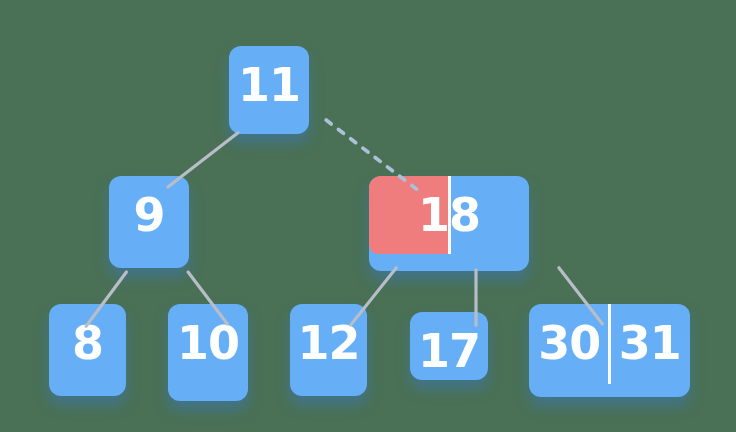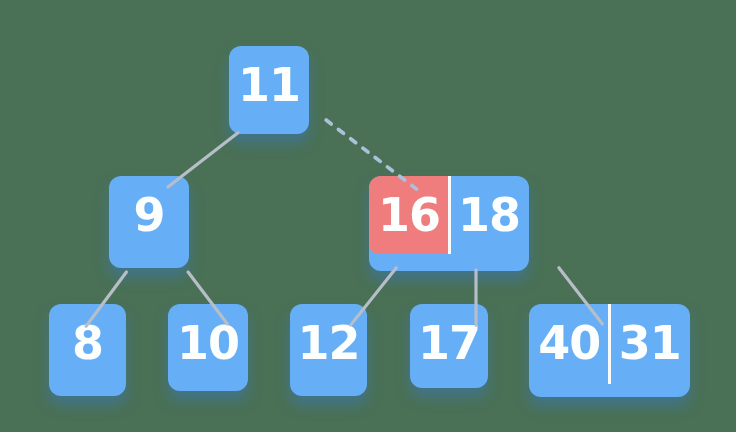--- a/index.html
+++ b/index.html
@@ -72,43 +72,42 @@
     stroke:var(--pending-edge-line);
     stroke-width:3.5;
     stroke-linecap:round;
     stroke-dasharray:6 8.5;
   }
   
   #n11   {left:229px;top:46px; width:80px; height:88px;}
   #n9    {left:109px;top:176px;width:80px; height:92px;}
   #n1618 {left:369px;top:176px;width:160px;height:95px;}
   #n8    {left:49px; top:304px;width:77px; height:92px;}
-  #n10   {left:168px;top:304px;width:80px; height:87px;}
+  #n10   {left:168px;top:304px;width:80px; height:97px;}
   #n15   {left:290px;top:304px;width:77px; height:92px;}
-  #n17   {left:410px;top:304px;width:78px; height:84px;}
+  #n17   {left:410px;top:312px;width:78px; height:68px;}
   #n2023 {left:529px;top:304px;width:161px;height:93px;}
   #n1618 .divider{height:78px;}
   #n2023 .divider{height:80px;}
 </style>
 </head>
 <body>
 
 <div class="stage">
 
   <div class="node" id="n11">
     <div class="cell">11</div>
   </div>
 
   <div class="node" id="n9">
     <div class="cell">9</div>
   </div>
 
   <div class="node" id="n1618">
     <div class="hl-cell-bg"></div>
-    <div class="cell">16</div>
     <div class="cell">18</div>
     <div class="divider"></div>
   </div>
 
   <div class="node" id="n8">
     <div class="cell">8</div>
   </div>
 
   <div class="node" id="n10">
     <div class="cell">10</div>
@@ -116,21 +115,21 @@
 
   <div class="node" id="n15">
     <div class="cell">12</div>
   </div>
 
   <div class="node" id="n17">
     <div class="cell">17</div>
   </div>
 
   <div class="node" id="n2023">
-    <div class="cell">40</div>
+    <div class="cell">30</div>
     <div class="cell">31</div>
     <div class="divider"></div>
   </div>
 
   <svg class="edges" viewBox="0 0 736 432">
     <line class="edge" x1="224" y1="125" x2="158" y2="176"></line>
     <line class="edge-dashed" x1="307" y1="113" x2="392" y2="178"></line>
     <line class="edge" x1="119" y1="256" x2="81" y2="307"></line>
     <line class="edge" x1="177" y1="256" x2="214" y2="305"></line>
     <line class="edge" x1="373" y1="252" x2="330" y2="306"></line>

